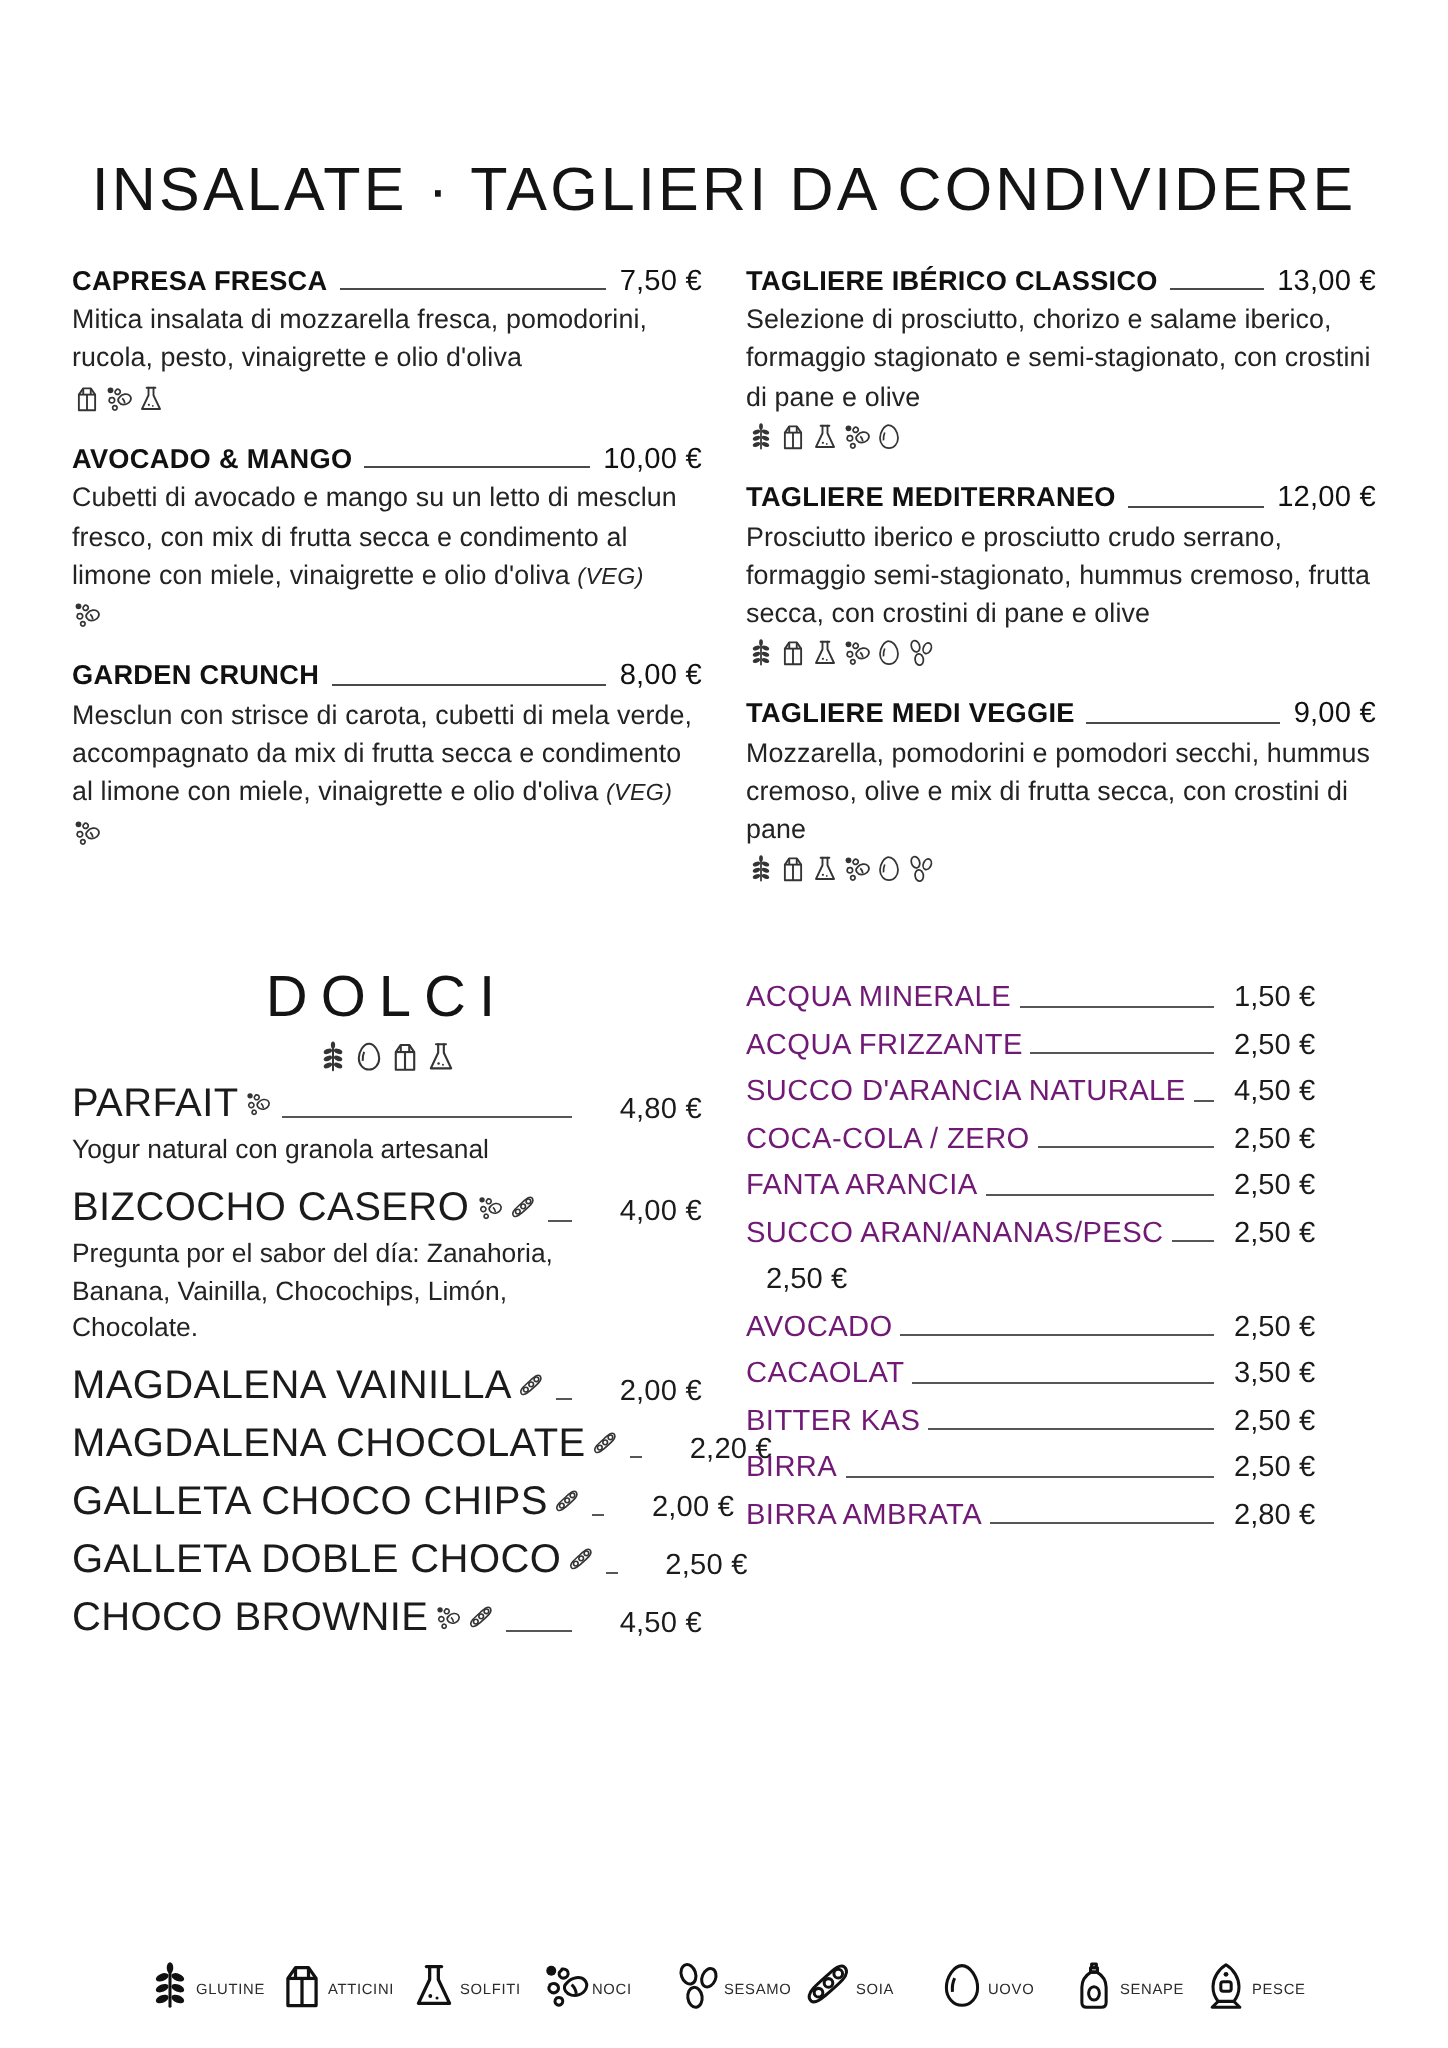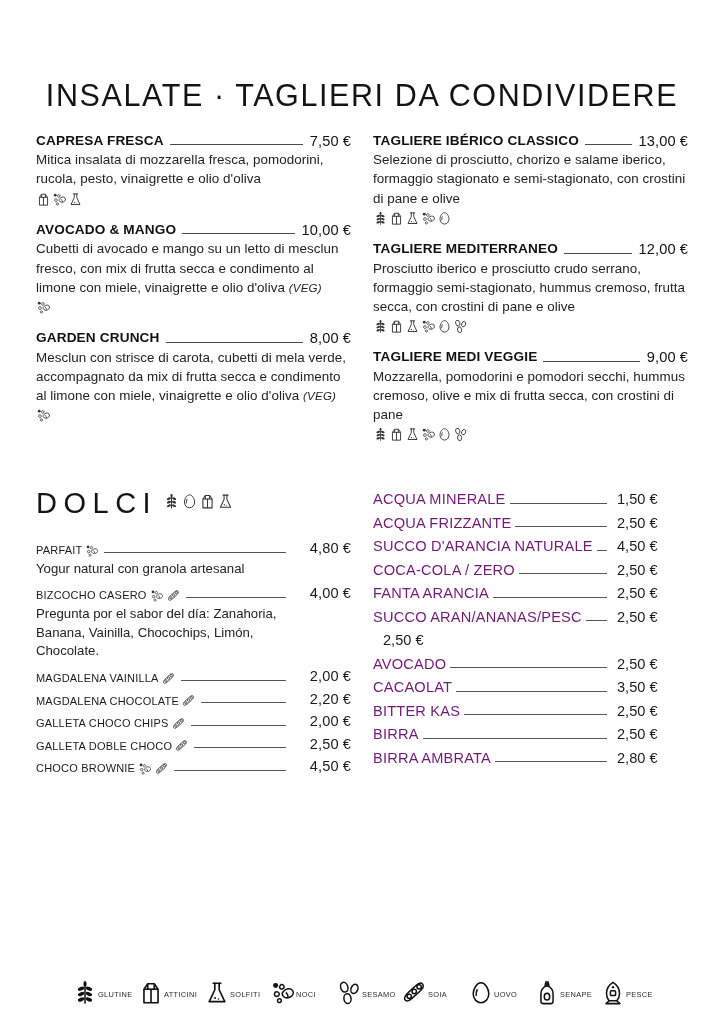--- a/index.html
+++ b/index.html
@@ -35,20 +35,21 @@
     line-height: 1;
     white-space: nowrap;
   }
 
   .section-head {
     display: flex;
     align-items: center;
     gap: 6px;
     margin: 0 0 14px 0;
     height: 36px;
+    flex-direction: column;
   }
   .section-head .sec-title {
     font-size: 29px;
     letter-spacing: 6.5px;
     font-weight: 400;
     color: #141414;
     line-height: 1;
   }
   .section-head .sec-icons {
     display: flex;
@@ -122,21 +123,21 @@
   }
 
   
   .prow {
     display: flex;
     align-items: flex-end;
     margin-bottom: 0;
     padding-top: 5px;
   }
   .prow-name {
-    font-size: 11px;
+    font-size: 20px;
     letter-spacing: 0.2px;
     color: #1b1b1b;
     white-space: nowrap;
     display: flex;
     align-items: center;
     gap: 3px;
     line-height: 1.2;
   }
   .prow-rule {
     flex: 1 1 auto;

